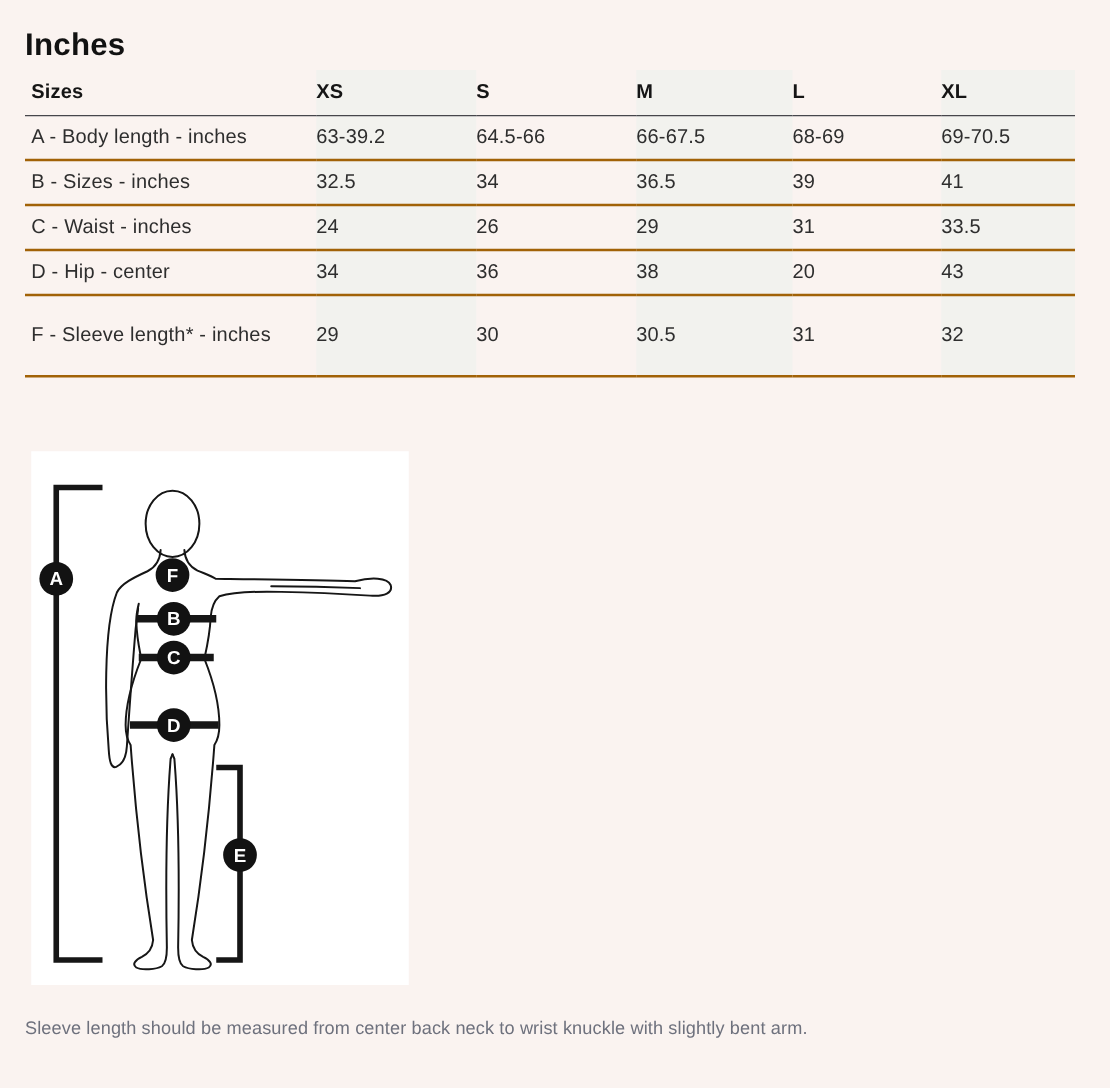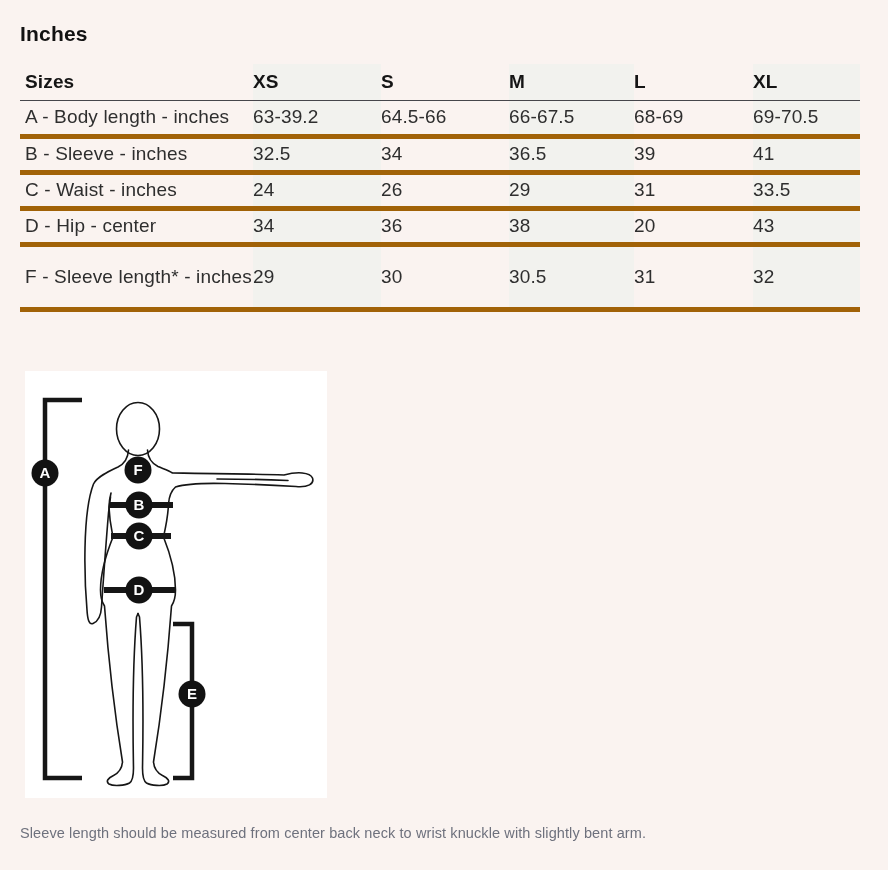--- a/index.html
+++ b/index.html
@@ -7,40 +7,40 @@
   body {
     background: #faf3f0;
     font-family: "Liberation Sans", sans-serif;
     color: #2b2b2b;
     width: 888px;
     height: 870px;
     overflow: hidden;
   }
   .wrap { padding: 22px 28px 0 20px; }
   h2.title {
-    font-size: 21px;
+    font-size: 25px;
     font-weight: 700;
     color: #121212;
     letter-spacing: .2px;
-    margin-bottom: 18px;
+    margin-bottom: 5px;
   }
   table.size-table {
     border-collapse: collapse;
     width: 840px;
     table-layout: fixed;
-    font-size: 19px;
+    font-size: 16px;
   }
   .size-table th, .size-table td {
     vertical-align: middle;
     text-align: left;
     font-weight: 400;
     letter-spacing: .15px;
   }
   .size-table th { font-weight: 700; color: #151515; height: 36px; border-bottom: 1.5px solid #46464b; }
-  .size-table td { height: 36px; border-bottom: 5px solid #a16207; color: #2e2e2e; }
+  .size-table td { height: 36px; border-bottom: 2px solid #a16207; color: #2e2e2e; }
   .size-table tr > *:nth-child(1) { text-align: left; padding-left: 5px; width: 233px; }
   .size-table tr > *:nth-child(2) { width: 128px; }
   .size-table tr > *:nth-child(3) { width: 128px; }
   .size-table tr > *:nth-child(4) { width: 125px; }
   .size-table tr > *:nth-child(5) { width: 119px; }
   .size-table tr > *:nth-child(6) { width: 107px; }
   .size-table tr > *:nth-child(even) { background: #f2f2ee; }
   .size-table tr.tall td { height: 65px; }
   .figure-box {
     margin: 59px 0 0 5px;
@@ -88,21 +88,21 @@
     <tbody>
       <tr>
         <td>A - Body length - inches</td>
         <td>63-39.2</td>
         <td>64.5-66</td>
         <td>66-67.5</td>
         <td>68-69</td>
         <td>69-70.5</td>
       </tr>
       <tr>
-        <td>B - Sleeve - inches</td>
+        <td>B - Sizes - inches</td>
         <td>32.5</td>
         <td>34</td>
         <td>36.5</td>
         <td>39</td>
         <td>41</td>
       </tr>
       <tr>
         <td>C - Waist - inches</td>
         <td>24</td>
         <td>26</td>

